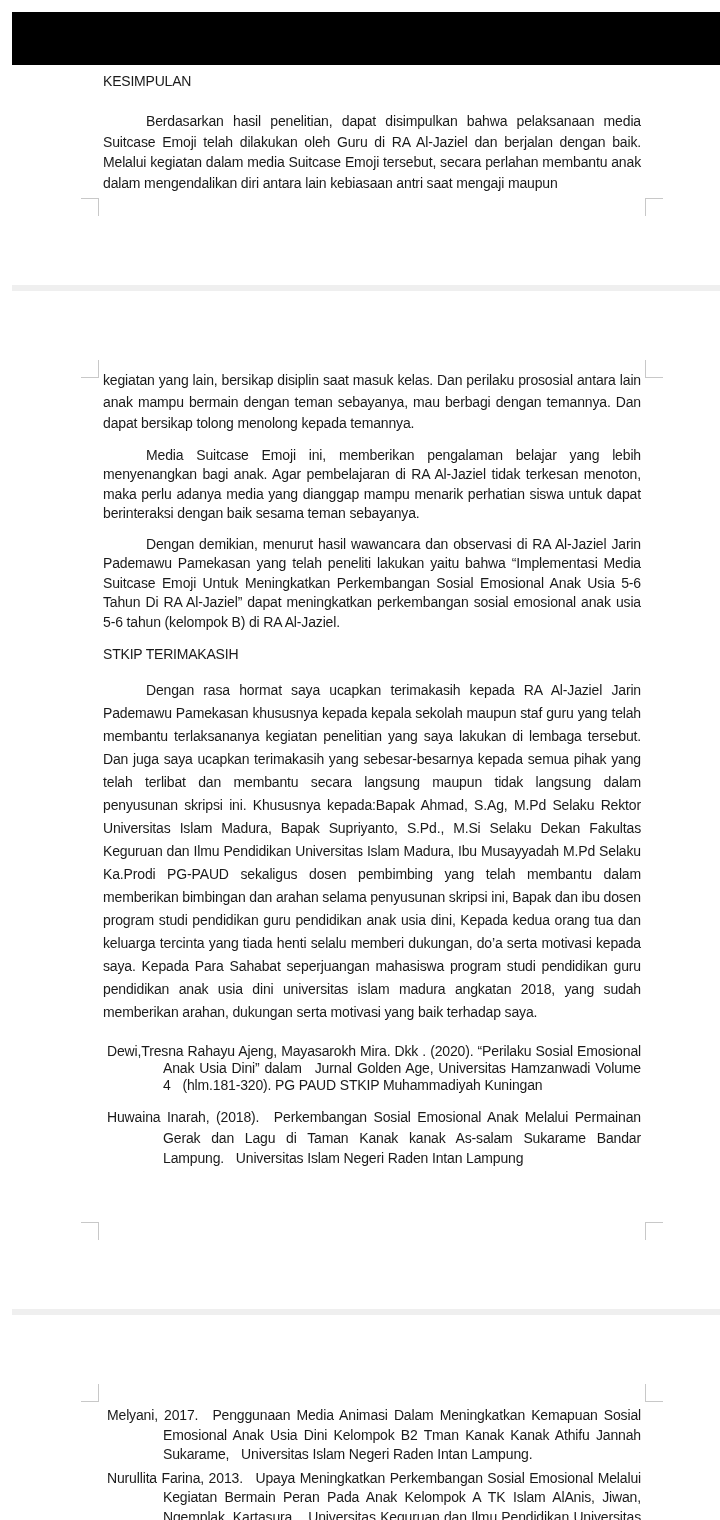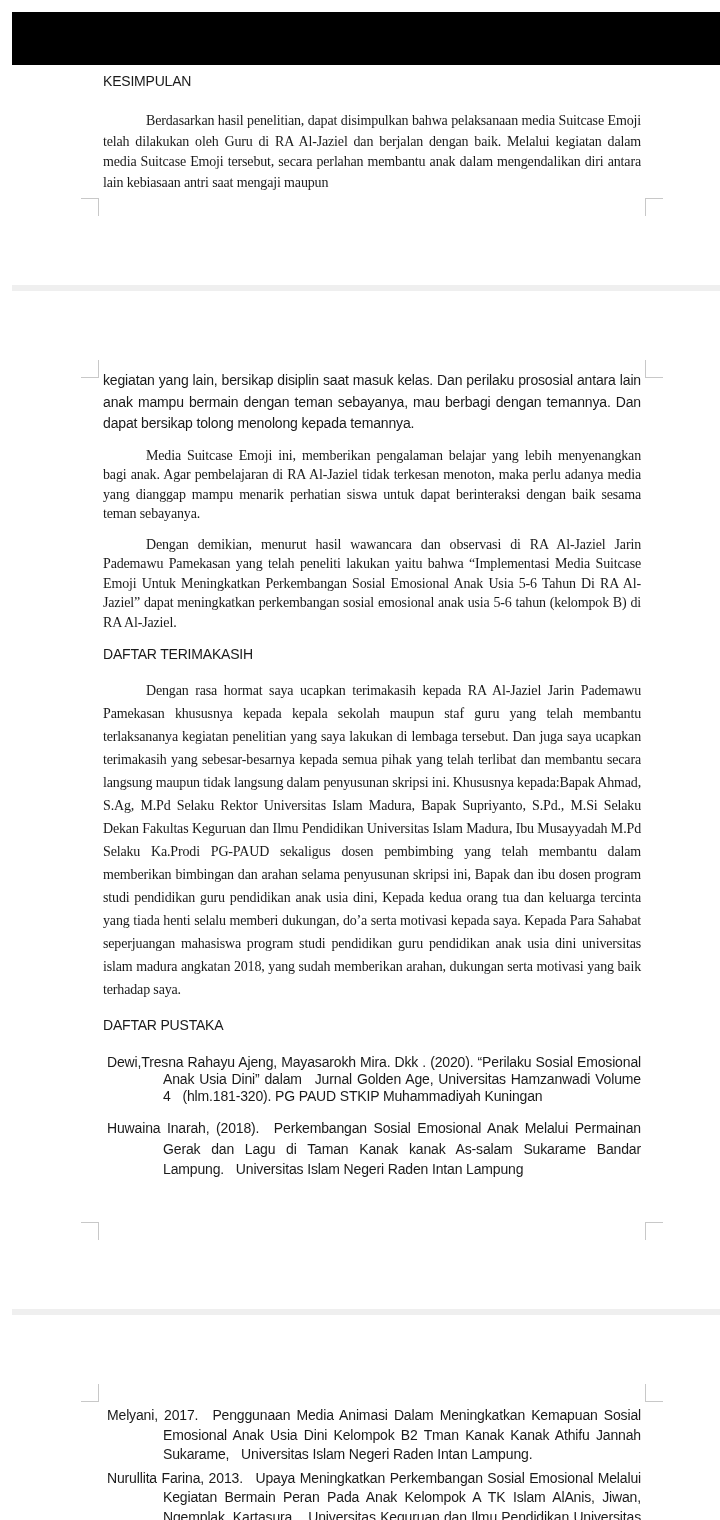--- a/index.html
+++ b/index.html
@@ -14,21 +14,21 @@
   .corner.bl { border-top-width: 1px; border-right-width: 1px; }   
   .corner.br { border-top-width: 1px; border-left-width: 1px; }    
   .corner.tl { border-bottom-width: 1px; border-right-width: 1px; } 
   .corner.tr { border-bottom-width: 1px; border-left-width: 1px; }  
 
   .block { position: absolute; left: 87px; width: 546px; }
 
   .heading { font-size: 14px; line-height: 20px; letter-spacing: -0.2px; }
 
   .para { font-size: 14px; line-height: 20.5px; text-align: justify; letter-spacing: -0.15px; }
-  .para.indent { text-indent: 43px; font-family: Liberation Serif, serif; }
+  .para.indent { text-indent: 43px; }
   .para.tight { line-height: 19.5px; }
   .para.loose { line-height: 23px; }
 
   .ref { font-size: 14px; line-height: 17px; text-align: justify; padding-left: 60px; text-indent: -60px; letter-spacing: -0.15px; }
   .ref .it { }
 </style>
 </head>
 <body>
 
 <div class="status-bar"></div>
@@ -43,24 +43,23 @@
 <div class="page-gap" style="top:273px;"></div>
 
 <div class="corner tl" style="left:69px; top:348px;"></div>
 <div class="corner tr" style="left:633px; top:348px;"></div>
 
 <div class="block" style="top:354px;">
   <div class="para" style="line-height:21.5px;">kegiatan yang lain, bersikap disiplin saat masuk kelas. Dan perilaku prososial antara lain anak mampu bermain dengan teman sebayanya, mau berbagi dengan temannya. Dan dapat bersikap tolong menolong kepada temannya.</div>
   <div class="para indent tight" style="margin-top:11px;">Media Suitcase Emoji ini, memberikan pengalaman belajar yang lebih menyenangkan bagi anak. Agar pembelajaran di RA Al-Jaziel tidak terkesan menoton, maka perlu adanya media yang dianggap mampu menarik perhatian siswa untuk dapat berinteraksi dengan baik sesama teman sebayanya.</div>
   <div class="para indent tight" style="margin-top:11px;">Dengan demikian, menurut hasil wawancara dan observasi di RA Al-Jaziel Jarin Pademawu Pamekasan yang telah peneliti lakukan yaitu bahwa “Implementasi Media Suitcase Emoji Untuk Meningkatkan Perkembangan Sosial Emosional Anak Usia 5-6 Tahun Di RA Al-Jaziel” dapat meningkatkan perkembangan sosial emosional anak usia 5-6 tahun (kelompok B) di RA Al-Jaziel.</div>
 
-  <div class="heading" style="margin-top:12px;">DAFTAR TERIMAKASIH</div>
+  <div class="heading" style="margin-top:12px;">STKIP TERIMAKASIH</div>
   <div class="para indent loose" style="margin-top:15px;">Dengan rasa hormat saya ucapkan terimakasih kepada RA Al-Jaziel Jarin Pademawu Pamekasan khususnya kepada kepala sekolah maupun staf guru yang telah membantu terlaksananya kegiatan penelitian yang saya lakukan di lembaga tersebut. Dan juga saya  ucapkan terimakasih yang sebesar-besarnya kepada semua pihak yang telah terlibat dan membantu secara langsung maupun tidak langsung dalam penyusunan skripsi ini. Khususnya kepada:Bapak Ahmad, S.Ag, M.Pd Selaku Rektor Universitas Islam Madura, Bapak  Supriyanto, S.Pd., M.Si Selaku Dekan Fakultas Keguruan dan Ilmu Pendidikan Universitas Islam Madura, Ibu Musayyadah M.Pd Selaku Ka.Prodi PG-PAUD sekaligus dosen pembimbing yang telah membantu dalam memberikan bimbingan dan arahan selama penyusunan skripsi ini, Bapak dan ibu dosen program studi pendidikan guru pendidikan anak usia dini, Kepada kedua orang tua dan keluarga tercinta yang tiada henti selalu memberi dukungan, do’a serta motivasi kepada saya. Kepada Para Sahabat seperjuangan mahasiswa program studi pendidikan guru pendidikan anak usia dini universitas islam madura angkatan 2018, yang sudah memberikan arahan, dukungan serta motivasi yang baik terhadap saya.</div>
 
-  <div class="heading" style="margin-top:14px;">DAFTAR PUSTAKA</div>
 
   <div class="ref" style="margin-top:19px;">
     <span>Dewi,Tresna Rahayu Ajeng, Mayasarokh Mira. Dkk . (2020). “Perilaku Sosial Emosional Anak Usia Dini” dalam </span><span class="it">Jurnal Golden Age, Universitas Hamzanwadi Volume 4</span><span> (hlm.181-320). PG PAUD STKIP Muhammadiyah Kuningan</span>
   </div>
   <div class="ref" style="margin-top:13px; line-height:20.5px;">
     <span>Huwaina Inarah, (2018). </span><span class="it">Perkembangan Sosial Emosional Anak Melalui Permainan Gerak dan Lagu di Taman Kanak kanak As-salam Sukarame Bandar Lampung.</span><span> Universitas Islam Negeri Raden Intan Lampung</span>
   </div>
 </div>
 
 <div class="corner bl" style="left:69px; top:1210px;"></div>

